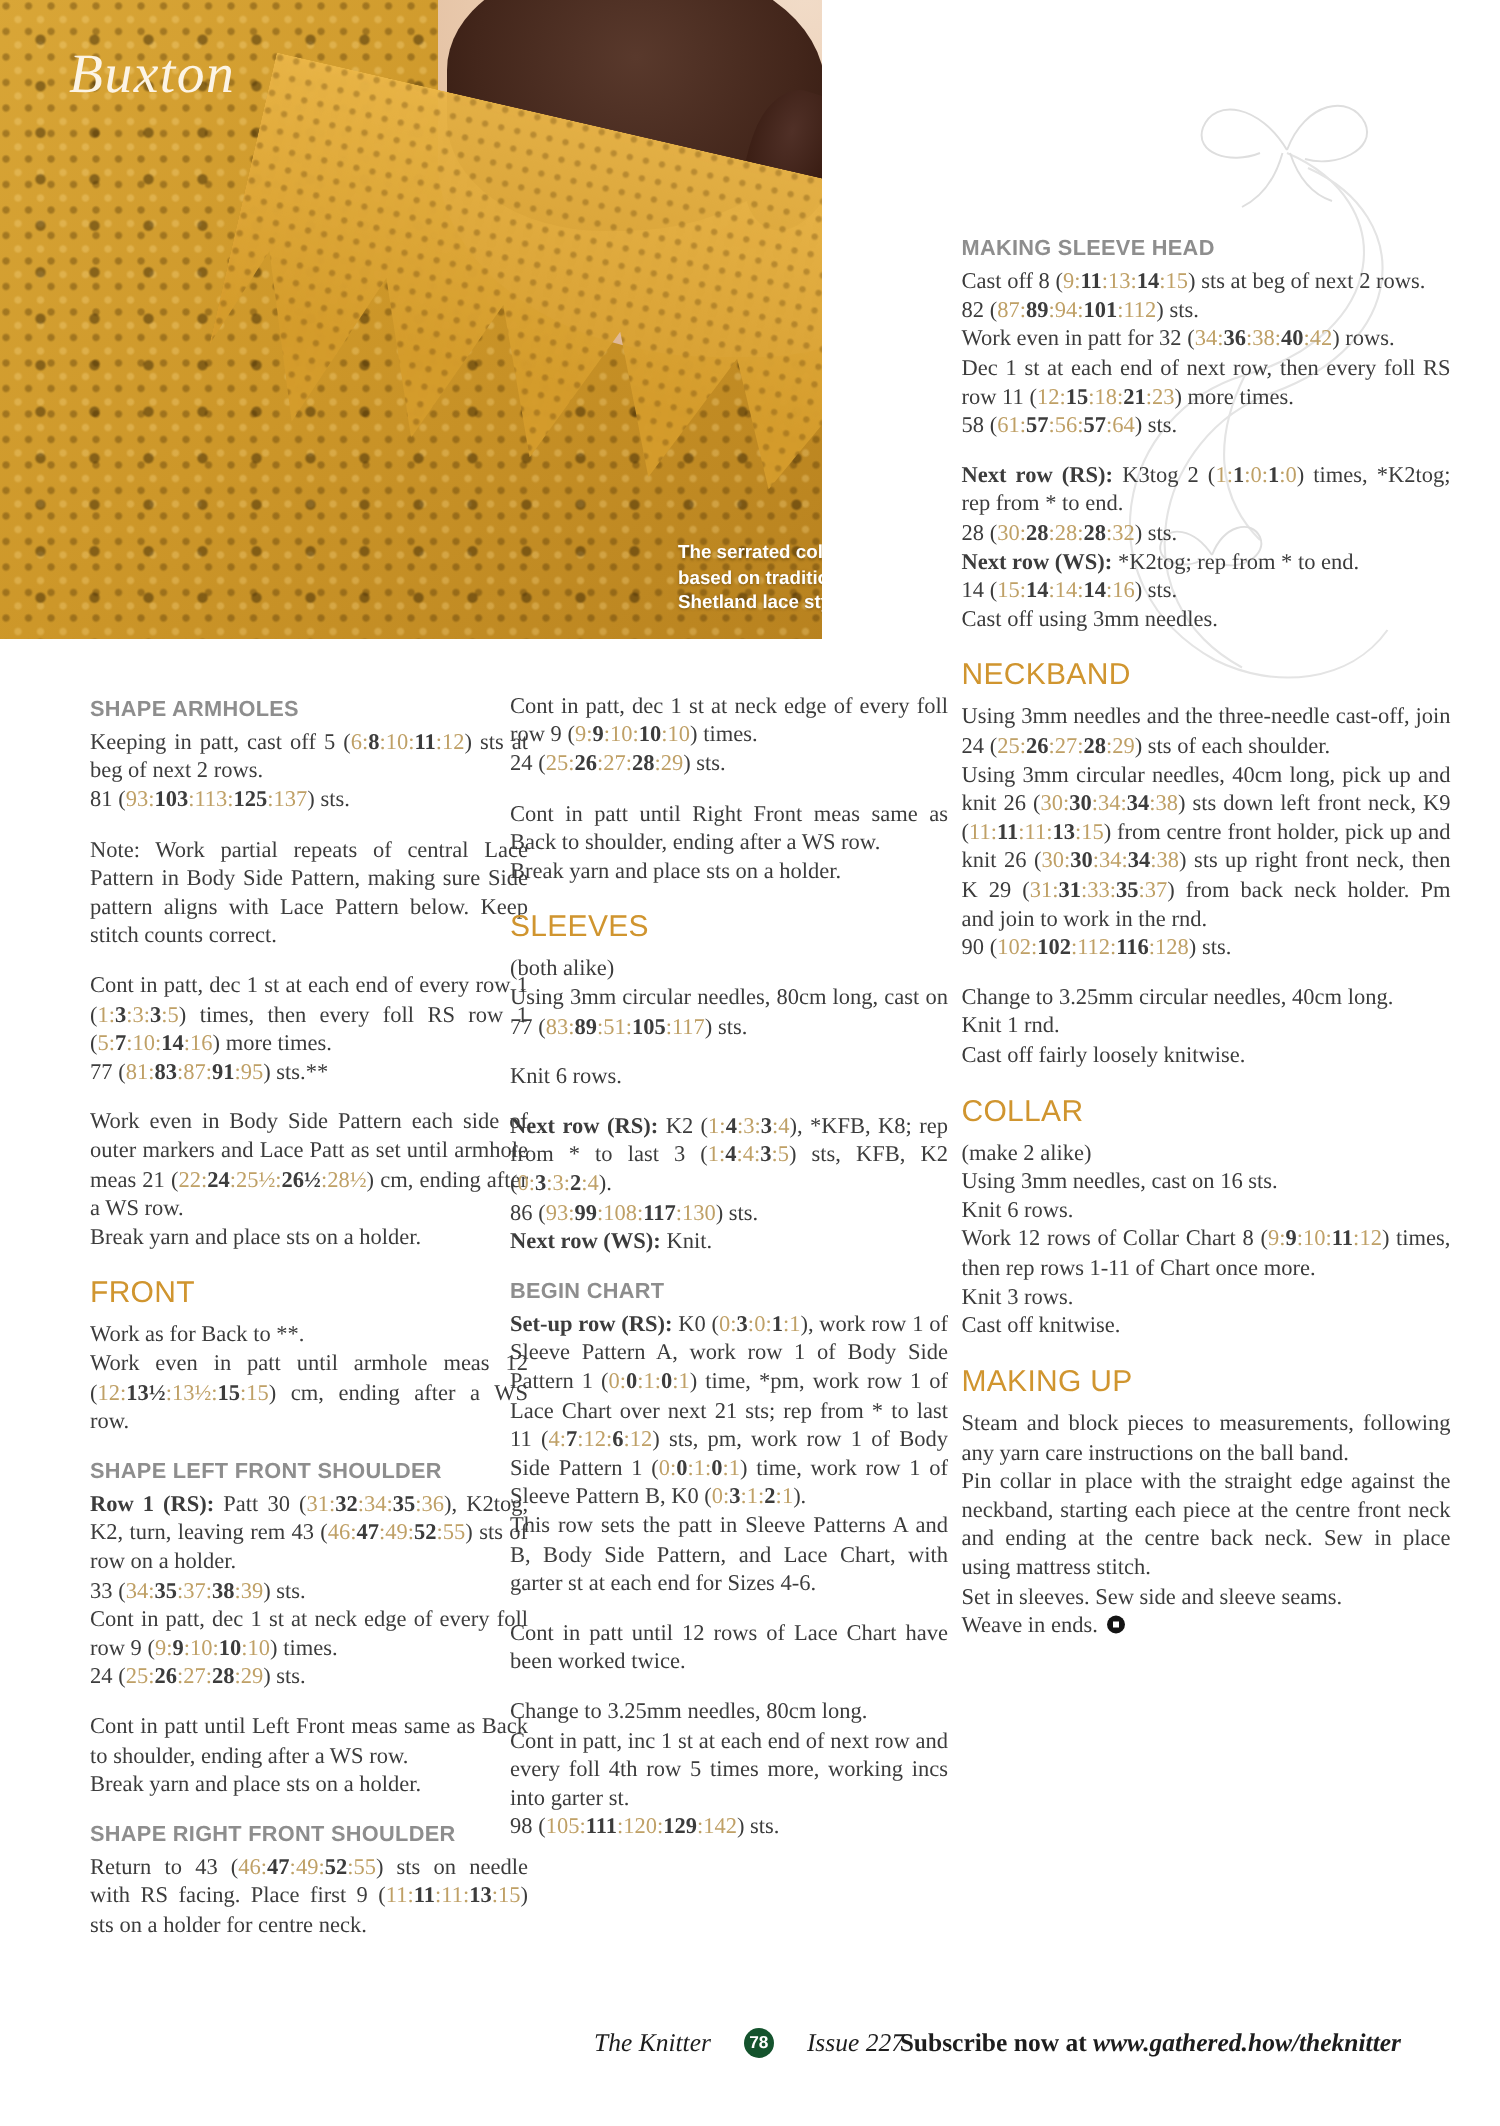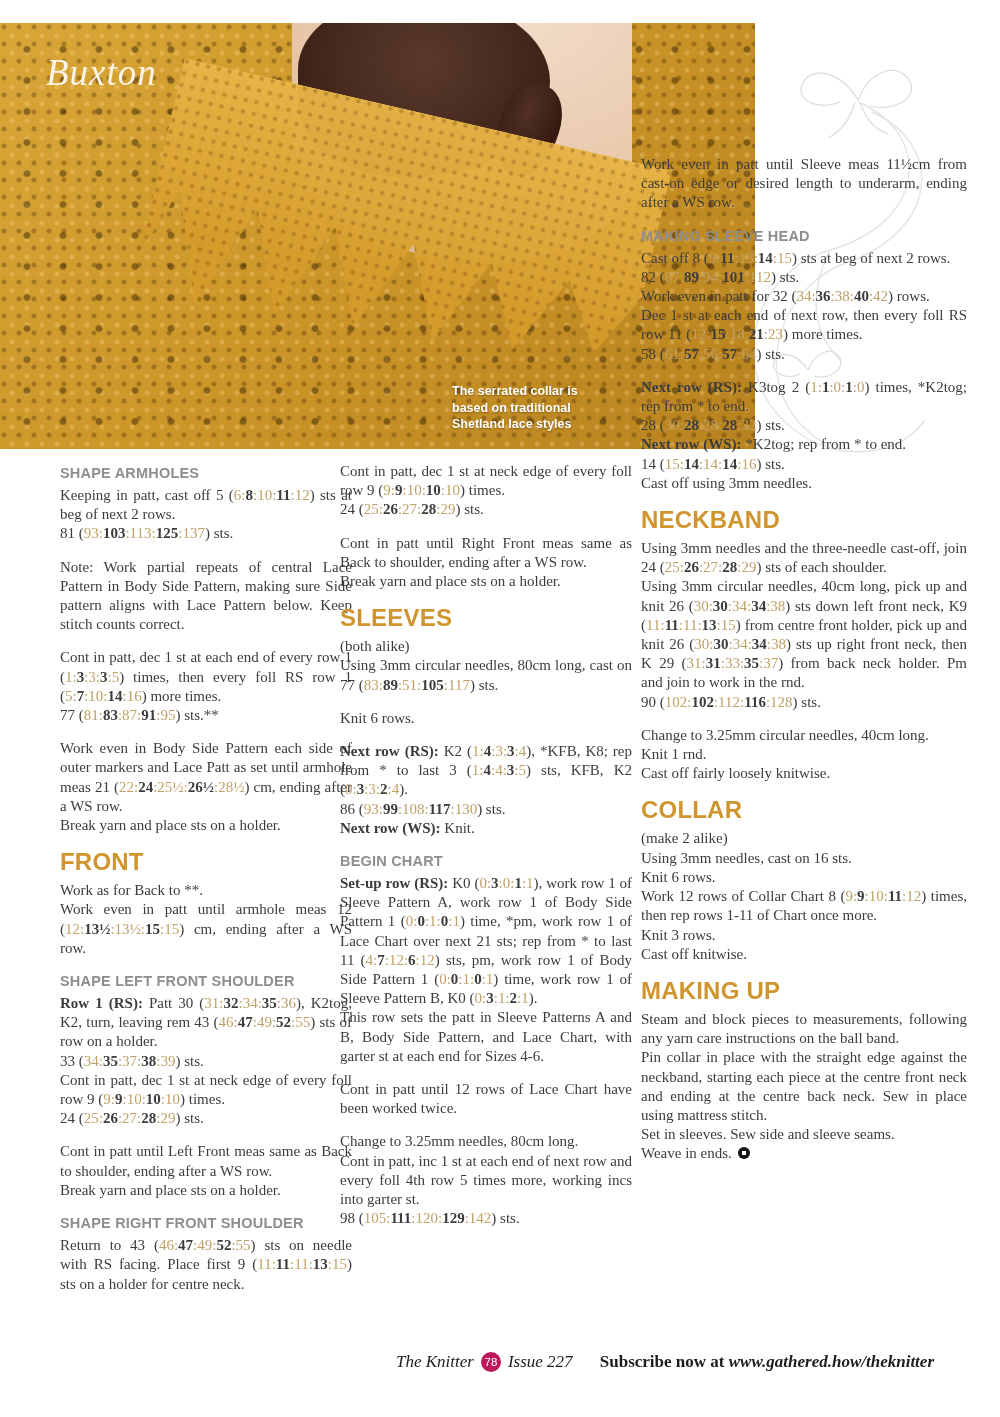--- a/index.html
+++ b/index.html
@@ -1,20 +1,20 @@
 <!DOCTYPE html>
 <html><head>
 <meta charset="utf-8">
 <style>
   html,body{margin:0;padding:0;background:#ffffff;}
   .page{position:relative;width:1000px;height:1417px;background:#ffffff;overflow:hidden;
         font-family:"Liberation Serif",serif;}
 
   
-  .photo{position:absolute;left:0;top:23px;width:755px;height:426px;overflow:hidden;z-index:1;}
+  .photo{position:absolute;left:0;top:0;width:548px;height:426px;overflow:hidden;z-index:1;}
   .photo-base{position:absolute;inset:0;
       background:linear-gradient(135deg,#d9a637 0%,#cd9729 45%,#b8821f 100%);}
   .knit-texture{position:absolute;inset:0;
       background-image:
         radial-gradient(circle at 4px 4px, rgba(82,53,6,.38) 1.6px, rgba(0,0,0,0) 3.2px),
         radial-gradient(circle at 12px 13px, rgba(255,226,150,.28) 1.6px, rgba(0,0,0,0) 3.2px);
       background-size:15px 17px,15px 17px;}
   .lace-holes{position:absolute;inset:0;opacity:.75;
       background-image:radial-gradient(circle, rgba(44,27,0,.6) 2.6px, rgba(0,0,0,0) 4.2px);
       background-size:36px 31px;background-position:9px 11px;}
@@ -46,38 +46,38 @@
   
   .flourish{position:absolute;left:690px;top:40px;z-index:0;}
 
   
   .col{position:absolute;color:#3c3c3c;font-size:15px;line-height:19.2px;text-align:justify;
        z-index:2;hyphens:none;}
   .col1{left:60px;top:462px;width:292px;}
   .col2{left:340px;top:462px;width:292px;}
   .col3{left:641px;top:155px;width:326px;}
   .para{margin:0 0 14px 0;}
-  .h1{font-family:"Liberation Sans",sans-serif;font-weight:bold;font-size:24px;line-height:26px;
+  .h1{font-family:"Liberation Sans",sans-serif;font-weight:normal;font-size:20px;line-height:26px;
       color:#d0952f;margin:3px 0 6px 0;letter-spacing:.2px;}
   .sub{font-family:"Liberation Sans",sans-serif;font-weight:bold;font-size:14.5px;line-height:18px;
       color:#8e8e8e;margin:2px 0 4px 0;letter-spacing:.2px;}
   strong{font-weight:bold;}
   .szA{color:#bfa066;}
   .szB{color:#3c3c3c;font-weight:bold;}
   .endmark{display:inline-block;width:12px;height:12px;border-radius:50%;background:#141414;
       vertical-align:-1px;position:relative;margin-left:2px;}
   .endmark::after{content:"";position:absolute;left:4px;top:4px;width:4px;height:4px;background:#fff;}
 
   
   .footer{position:absolute;top:1352px;left:0;width:1000px;height:28px;color:#1d1d1d;
       font-size:17px;z-index:2;}
-  .footer-left{position:absolute;left:396px;top:0;display:flex;align-items:center;gap:7px;text-align:center;}
+  .footer-left{position:absolute;left:396px;top:0;display:flex;align-items:center;gap:22px;text-align:center;}
   .mag-name{font-style:italic;}
-  .badge{width:20px;height:20px;border-radius:50%;background:#be185d;color:#ffffff;
-      font-family:"Liberation Sans",sans-serif;font-weight:normal;font-size:11.5px;
+  .badge{width:20px;height:20px;border-radius:50%;background:#14532d;color:#ffffff;
+      font-family:"Liberation Sans",sans-serif;font-weight:bold;font-size:11.5px;
       display:flex;align-items:center;justify-content:center;}
   .issue{font-style:italic;}
   .footer-right{position:absolute;right:66px;top:0;font-weight:bold;}
   .subscribe-url{font-style:italic;}
 </style>
 </head>
 <body>
 
 <div class="page">
 
@@ -133,21 +133,20 @@
       <h2 class="h1">SLEEVES</h2>
       <p class="para">(both alike)<br>Using 3mm circular needles, 80cm long, cast on 77 (<span class="szA">83</span><span class="szA">:</span><span class="szB">89</span><span class="szA">:</span><span class="szA">51</span><span class="szA">:</span><span class="szB">105</span><span class="szA">:</span><span class="szA">117</span>) sts.</p>
       <p class="para">Knit 6 rows.</p>
       <p class="para"><strong>Next row (RS): </strong>K2 (<span class="szA">1</span><span class="szA">:</span><span class="szB">4</span><span class="szA">:</span><span class="szA">3</span><span class="szA">:</span><span class="szB">3</span><span class="szA">:</span><span class="szA">4</span>), *KFB, K8; rep from * to last 3 (<span class="szA">1</span><span class="szA">:</span><span class="szB">4</span><span class="szA">:</span><span class="szA">4</span><span class="szA">:</span><span class="szB">3</span><span class="szA">:</span><span class="szA">5</span>) sts, KFB, K2 (<span class="szA">0</span><span class="szA">:</span><span class="szB">3</span><span class="szA">:</span><span class="szA">3</span><span class="szA">:</span><span class="szB">2</span><span class="szA">:</span><span class="szA">4</span>).<br>86 (<span class="szA">93</span><span class="szA">:</span><span class="szB">99</span><span class="szA">:</span><span class="szA">108</span><span class="szA">:</span><span class="szB">117</span><span class="szA">:</span><span class="szA">130</span>) sts.<br><strong>Next row (WS): </strong>Knit.</p>
       <h3 class="sub">BEGIN CHART</h3>
       <p class="para"><strong>Set-up row (RS): </strong>K0 (<span class="szA">0</span><span class="szA">:</span><span class="szB">3</span><span class="szA">:</span><span class="szA">0</span><span class="szA">:</span><span class="szB">1</span><span class="szA">:</span><span class="szA">1</span>), work row 1 of Sleeve Pattern A, work row 1 of Body Side Pattern 1 (<span class="szA">0</span><span class="szA">:</span><span class="szB">0</span><span class="szA">:</span><span class="szA">1</span><span class="szA">:</span><span class="szB">0</span><span class="szA">:</span><span class="szA">1</span>) time, *pm, work row 1 of Lace Chart over next 21 sts; rep from * to last 11 (<span class="szA">4</span><span class="szA">:</span><span class="szB">7</span><span class="szA">:</span><span class="szA">12</span><span class="szA">:</span><span class="szB">6</span><span class="szA">:</span><span class="szA">12</span>) sts, pm, work row 1 of Body Side Pattern 1 (<span class="szA">0</span><span class="szA">:</span><span class="szB">0</span><span class="szA">:</span><span class="szA">1</span><span class="szA">:</span><span class="szB">0</span><span class="szA">:</span><span class="szA">1</span>) time, work row 1 of Sleeve Pattern B, K0 (<span class="szA">0</span><span class="szA">:</span><span class="szB">3</span><span class="szA">:</span><span class="szA">1</span><span class="szA">:</span><span class="szB">2</span><span class="szA">:</span><span class="szA">1</span>).<br>This row sets the patt in Sleeve Patterns A and B, Body Side Pattern, and Lace Chart, with garter st at each end for Sizes 4-6.</p>
       <p class="para">Cont in patt until 12 rows of Lace Chart have been worked twice.</p>
       <p class="para">Change to 3.25mm needles, 80cm long.<br>Cont in patt, inc 1 st at each end of next row and every foll 4th row 5 times more, working incs into garter st.<br>98 (<span class="szA">105</span><span class="szA">:</span><span class="szB">111</span><span class="szA">:</span><span class="szA">120</span><span class="szA">:</span><span class="szB">129</span><span class="szA">:</span><span class="szA">142</span>) sts.</p>
     </div>
   <div class="col col3">
-      <p class="para">Work even in patt until Sleeve meas 11½cm from cast-on edge or desired length to underarm, ending after a WS row.</p>
       <h3 class="sub">MAKING SLEEVE HEAD</h3>
       <p class="para">Cast off 8 (<span class="szA">9</span><span class="szA">:</span><span class="szB">11</span><span class="szA">:</span><span class="szA">13</span><span class="szA">:</span><span class="szB">14</span><span class="szA">:</span><span class="szA">15</span>) sts at beg of next 2 rows.<br>82 (<span class="szA">87</span><span class="szA">:</span><span class="szB">89</span><span class="szA">:</span><span class="szA">94</span><span class="szA">:</span><span class="szB">101</span><span class="szA">:</span><span class="szA">112</span>) sts.<br>Work even in patt for 32 (<span class="szA">34</span><span class="szA">:</span><span class="szB">36</span><span class="szA">:</span><span class="szA">38</span><span class="szA">:</span><span class="szB">40</span><span class="szA">:</span><span class="szA">42</span>) rows.<br>Dec 1 st at each end of next row, then every foll RS row 11 (<span class="szA">12</span><span class="szA">:</span><span class="szB">15</span><span class="szA">:</span><span class="szA">18</span><span class="szA">:</span><span class="szB">21</span><span class="szA">:</span><span class="szA">23</span>) more times.<br>58 (<span class="szA">61</span><span class="szA">:</span><span class="szB">57</span><span class="szA">:</span><span class="szA">56</span><span class="szA">:</span><span class="szB">57</span><span class="szA">:</span><span class="szA">64</span>) sts.</p>
       <p class="para"><strong>Next row (RS): </strong>K3tog 2 (<span class="szA">1</span><span class="szA">:</span><span class="szB">1</span><span class="szA">:</span><span class="szA">0</span><span class="szA">:</span><span class="szB">1</span><span class="szA">:</span><span class="szA">0</span>) times, *K2tog; rep from * to end.<br>28 (<span class="szA">30</span><span class="szA">:</span><span class="szB">28</span><span class="szA">:</span><span class="szA">28</span><span class="szA">:</span><span class="szB">28</span><span class="szA">:</span><span class="szA">32</span>) sts.<br><strong>Next row (WS): </strong>*K2tog; rep from * to end.<br>14 (<span class="szA">15</span><span class="szA">:</span><span class="szB">14</span><span class="szA">:</span><span class="szA">14</span><span class="szA">:</span><span class="szB">14</span><span class="szA">:</span><span class="szA">16</span>) sts.<br>Cast off using 3mm needles.</p>
       <h2 class="h1">NECKBAND</h2>
       <p class="para">Using 3mm needles and the three-needle cast-off, join 24 (<span class="szA">25</span><span class="szA">:</span><span class="szB">26</span><span class="szA">:</span><span class="szA">27</span><span class="szA">:</span><span class="szB">28</span><span class="szA">:</span><span class="szA">29</span>) sts of each shoulder.<br>Using 3mm circular needles, 40cm long, pick up and knit 26 (<span class="szA">30</span><span class="szA">:</span><span class="szB">30</span><span class="szA">:</span><span class="szA">34</span><span class="szA">:</span><span class="szB">34</span><span class="szA">:</span><span class="szA">38</span>) sts down left front neck, K9 (<span class="szA">11</span><span class="szA">:</span><span class="szB">11</span><span class="szA">:</span><span class="szA">11</span><span class="szA">:</span><span class="szB">13</span><span class="szA">:</span><span class="szA">15</span>) from centre front holder, pick up and knit 26 (<span class="szA">30</span><span class="szA">:</span><span class="szB">30</span><span class="szA">:</span><span class="szA">34</span><span class="szA">:</span><span class="szB">34</span><span class="szA">:</span><span class="szA">38</span>) sts up right front neck, then K 29 (<span class="szA">31</span><span class="szA">:</span><span class="szB">31</span><span class="szA">:</span><span class="szA">33</span><span class="szA">:</span><span class="szB">35</span><span class="szA">:</span><span class="szA">37</span>) from back neck holder. Pm and join to work in the rnd.<br>90 (<span class="szA">102</span><span class="szA">:</span><span class="szB">102</span><span class="szA">:</span><span class="szA">112</span><span class="szA">:</span><span class="szB">116</span><span class="szA">:</span><span class="szA">128</span>) sts.</p>
       <p class="para">Change to 3.25mm circular needles, 40cm long.<br>Knit 1 rnd.<br>Cast off fairly loosely knitwise.</p>
       <h2 class="h1">COLLAR</h2>
       <p class="para">(make 2 alike)<br>Using 3mm needles, cast on 16 sts.<br>Knit 6 rows.<br>Work 12 rows of Collar Chart 8 (<span class="szA">9</span><span class="szA">:</span><span class="szB">9</span><span class="szA">:</span><span class="szA">10</span><span class="szA">:</span><span class="szB">11</span><span class="szA">:</span><span class="szA">12</span>) times, then rep rows 1-11 of Chart once more.<br>Knit 3 rows.<br>Cast off knitwise.</p>
       <h2 class="h1">MAKING UP</h2>
       <p class="para">Steam and block pieces to measurements, following any yarn care instructions on the ball band.<br>Pin collar in place with the straight edge against the neckband, starting each piece at the centre front neck and ending at the centre back neck. Sew in place using mattress stitch.<br>Set in sleeves. Sew side and sleeve seams.<br>Weave in ends. <span class="endmark"></span></p>

